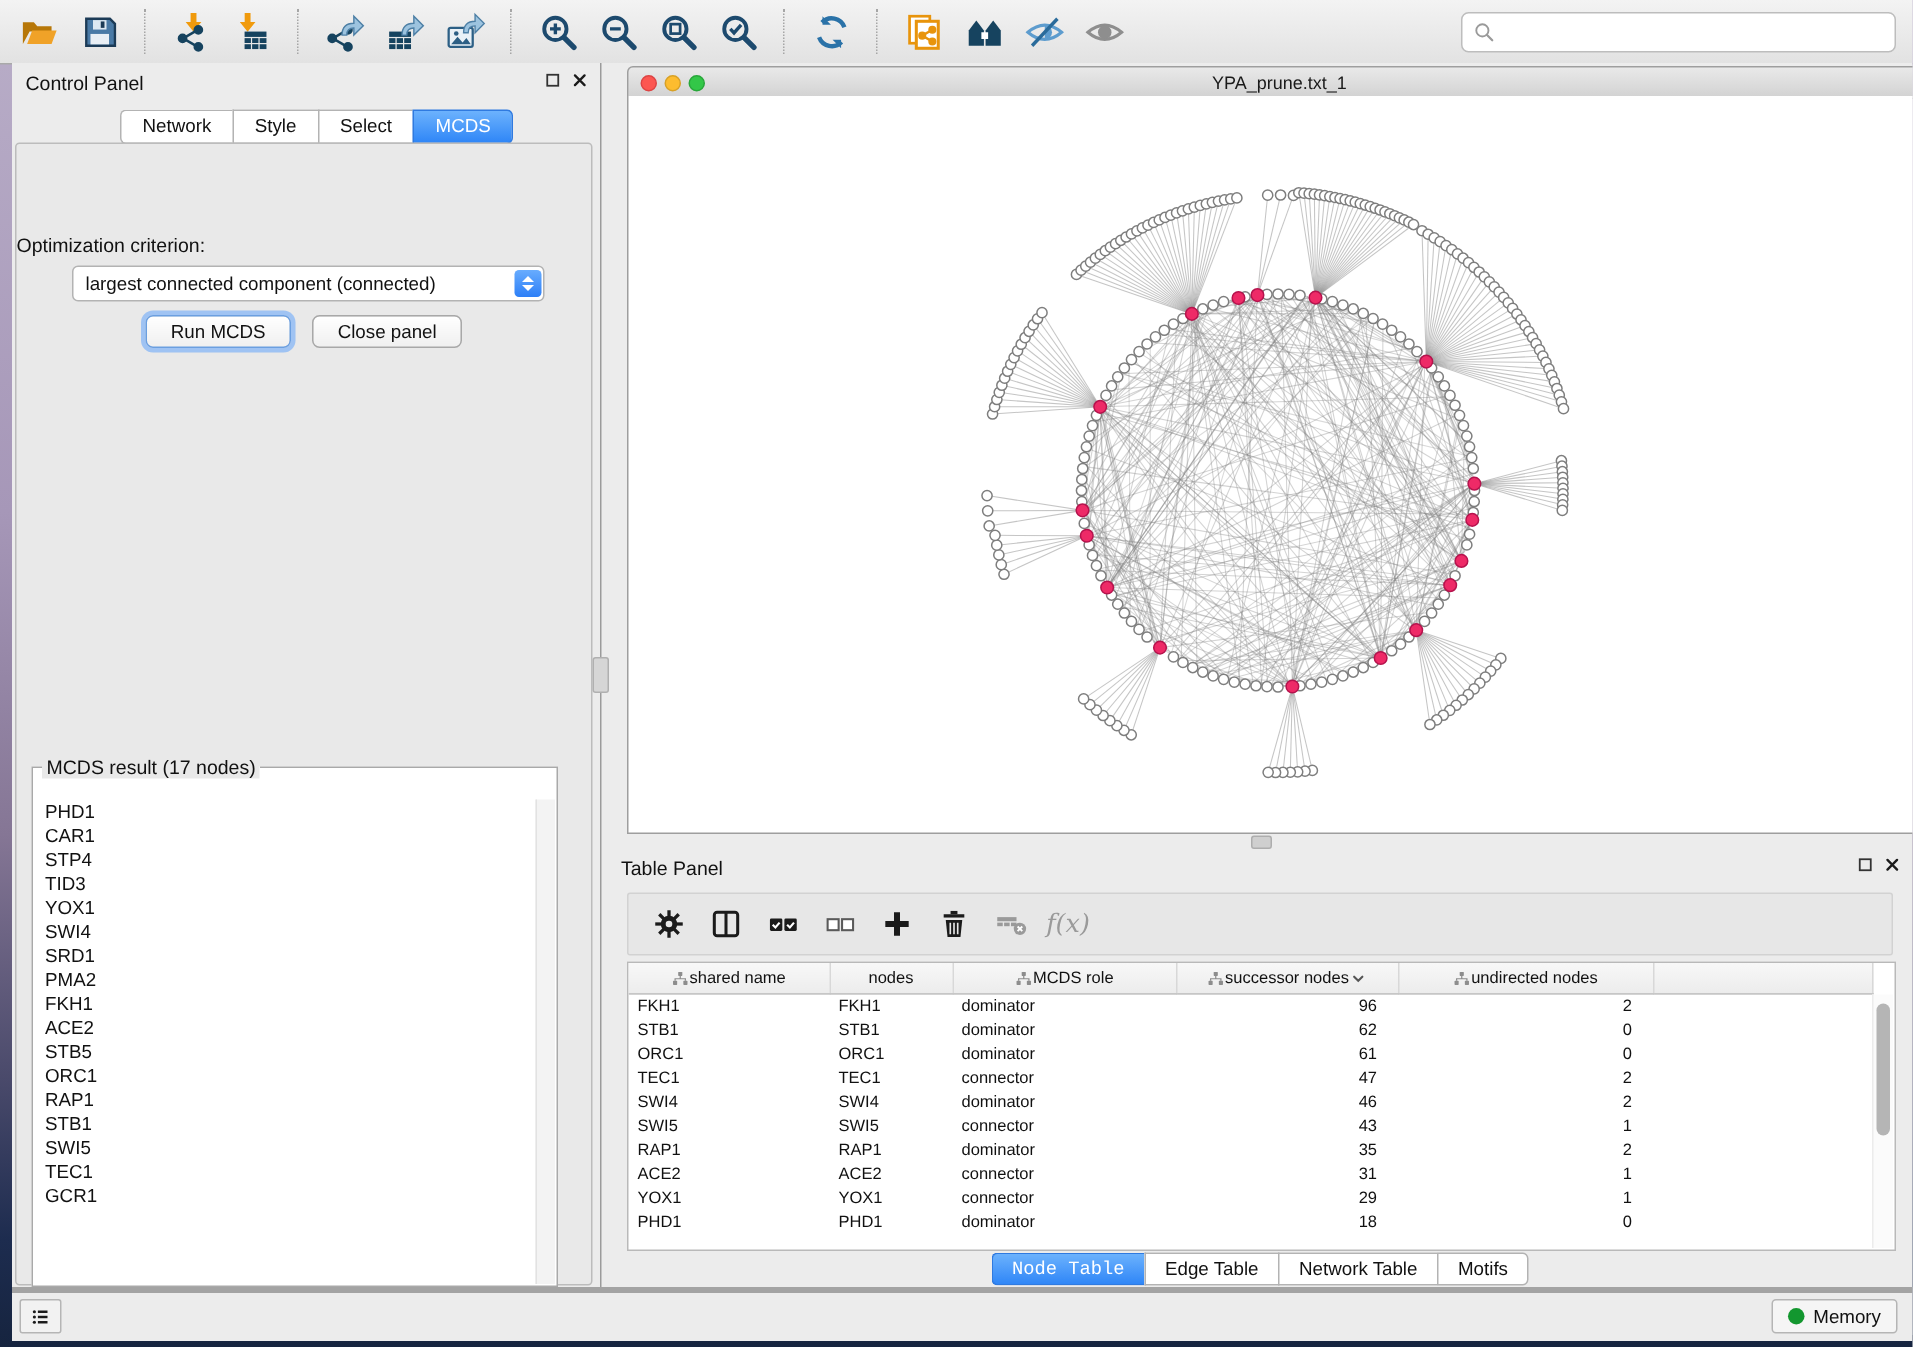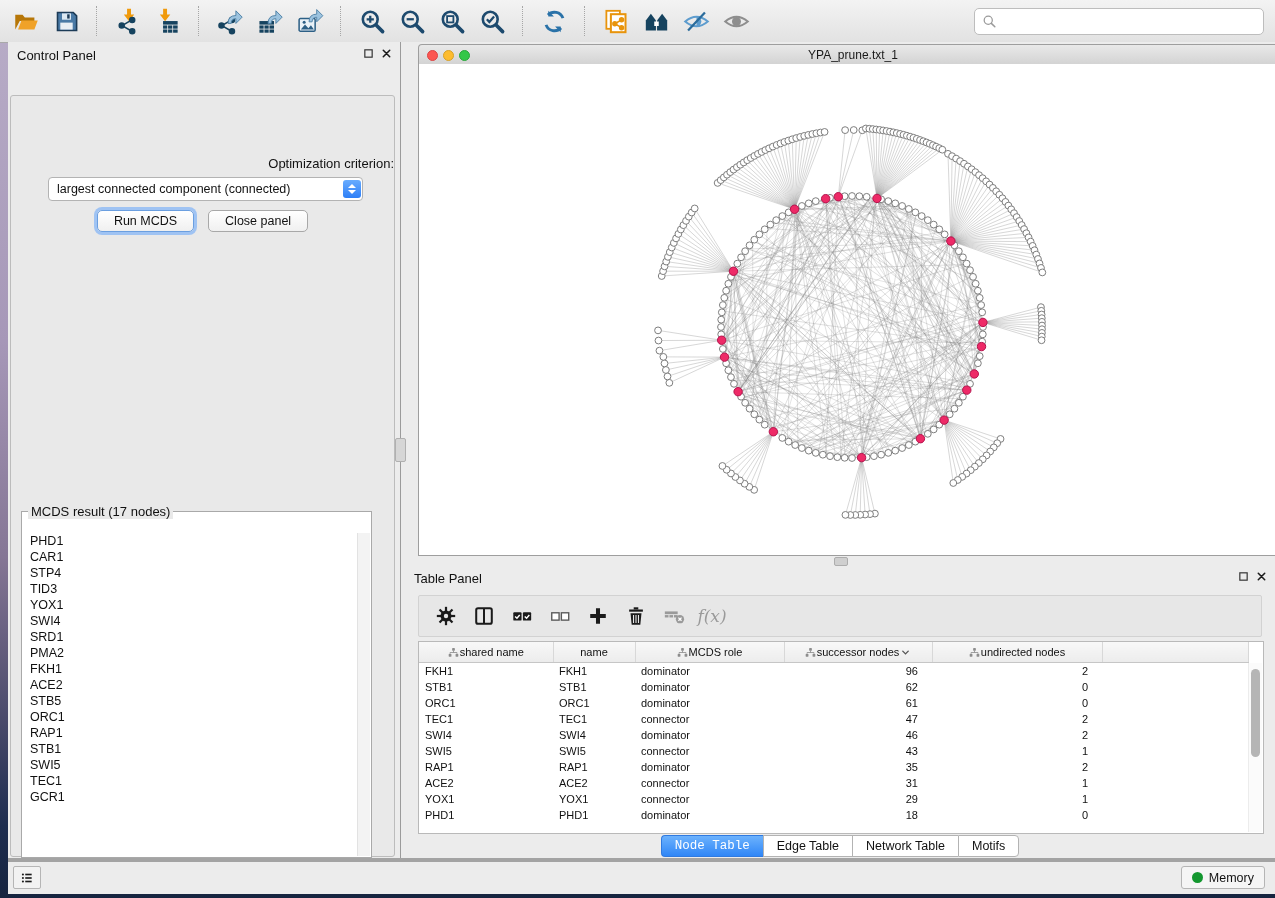--- a/index.html
+++ b/index.html
@@ -26,21 +26,21 @@
   .panel-titlebar{position:absolute;left:0;top:0;right:0;height:26px;display:flex;align-items:center;}
   .panel-title{font-size:13px;color:#111;padding-left:9px;}
   .winbtns{position:absolute;right:8px;top:6px;display:flex;gap:7px;}
   .winbtns svg{width:11px;height:11px;cursor:pointer;}
   .cp-tabs{position:absolute;left:72px;top:31px;display:flex;}
   .cp-tab{height:21px;line-height:21px;padding:0 14px;font-size:12.5px;background:#fff;border:1px solid #b3b3b3;border-right:none;color:#111;cursor:pointer;}
   .cp-tab:first-child{border-radius:4px 0 0 4px;}
   .cp-tab:last-child{border-right:1px solid #b3b3b3;border-radius:0 4px 4px 0;}
   .cp-tab.sel{background:linear-gradient(#6cb2fd,#2f86f7);border-color:#2f7ae0;color:#fff;}
   .cp-pane{position:absolute;left:2px;top:53px;width:383px;height:760px;background:#e9e9e9;border:1px solid #bcbcbc;border-radius:3px;}
-  .opt-label{position:absolute;left:0;right:0;top:60px;text-align:right;font-size:13px;color:#111;}
+  .opt-label{position:absolute;left:0;right:0;top:60px;text-align:left;font-size:13px;color:#111;}
   .dropdown{position:absolute;left:37px;top:81px;width:313px;height:22px;background:#fff;border:1px solid #b3b3b3;border-radius:4px;display:flex;align-items:center;cursor:pointer;}
   .dropdown .val{flex:1;font-size:12.5px;padding-left:8px;color:#111;white-space:nowrap;}
   .stepper{width:18px;height:18px;margin-right:1px;border-radius:3px;background:linear-gradient(#68acfe,#2d7ff7);display:flex;flex-direction:column;align-items:center;justify-content:center;gap:2px;}
   .stepper i{display:block;width:0;height:0;border-left:4px solid transparent;border-right:4px solid transparent;}
   .stepper .up{border-bottom:4px solid #fff;}
   .stepper .dn{border-top:4px solid #fff;}
   .btnrow{position:absolute;left:0;right:0;top:114px;display:flex;justify-content:center;gap:14px;}
   .pbtn{height:22px;padding:0 16px;font-size:12.5px;background:linear-gradient(#ffffff,#f0f0f0);border:1px solid #a8a8a8;border-radius:5px;color:#111;cursor:pointer;}
   .pbtn.focusring{box-shadow:0 0 0 3px rgba(110,170,250,.6);border-color:#6b9fe0;}
   fieldset.mcds{position:absolute;left:10px;top:408px;width:349px;height:352px;background:#fff;border:1px solid #a9a9a9;margin:0;padding:0;}
@@ -387,20 +387,26 @@
     <div class="panel-titlebar">
       <span class="panel-title">Control Panel</span>
       <span class="winbtns">
         <svg>
             <use href="#sym-float"></use>
           </svg>
         <svg>
             <use href="#sym-close"></use>
           </svg>
       </span>
+    </div>
+    <div class="cp-tabs">
+      <div class="cp-tab">Network</div>
+      <div class="cp-tab">Style</div>
+      <div class="cp-tab">Select</div>
+      <div class="cp-tab sel">MCDS</div>
     </div>
     <div class="cp-pane">
       <div class="opt-label">Optimization criterion:</div>
       <div class="dropdown">
         <span class="val">largest connected component (connected)</span>
         <span class="stepper">
             <i class="up"></i>
             <i class="dn"></i>
           </span>
       </div>
@@ -1261,21 +1267,21 @@
             <th>
                 <span class="thflex">
                   <svg width="11" height="11">
                     <use href="#sym-sitemap"></use>
                   </svg>
                   <span>shared name</span>
                 </span>
               </th>
             <th>
                 <span class="thflex">
-                  <span>name</span>
+                  <span>nodes</span>
                 </span>
               </th>
             <th>
                 <span class="thflex">
                   <svg width="11" height="11">
                     <use href="#sym-sitemap"></use>
                   </svg>
                   <span>MCDS role</span>
                 </span>
               </th>

